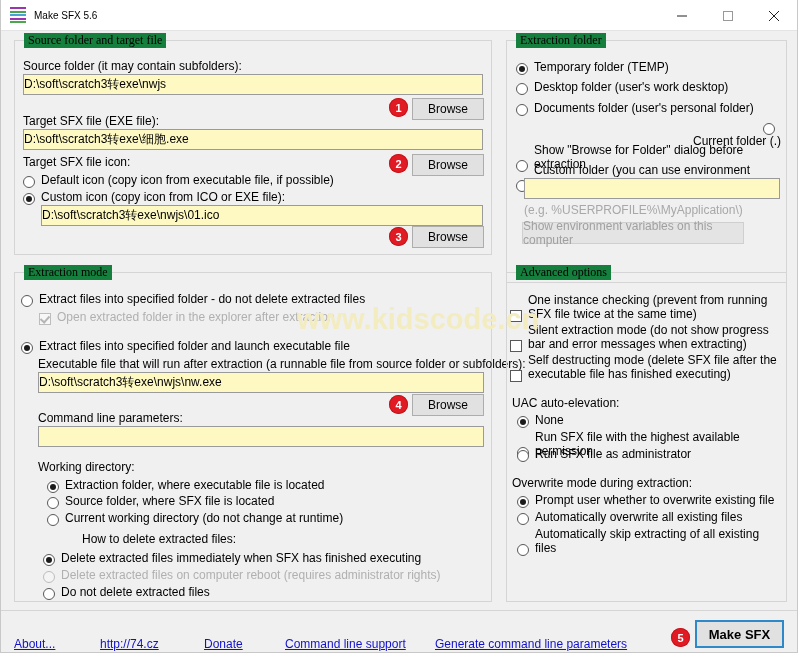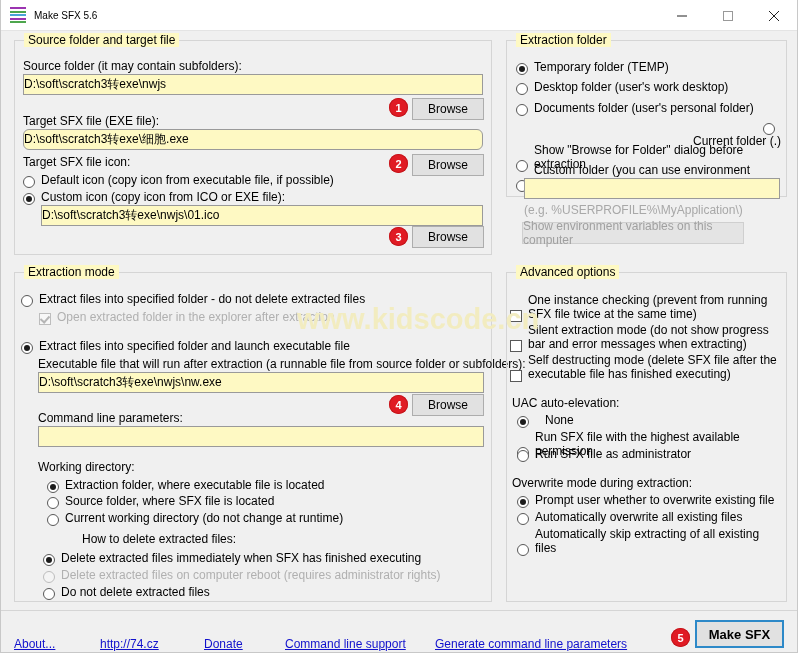--- a/index.html
+++ b/index.html
@@ -37,22 +37,22 @@
   .app-icon i:nth-child(4){ background:#9b34b1; }
   .app-icon i:nth-child(5){ background:#4da64d; }
   .title-text { font-size:10px; color:#000; }
   .win-controls { position:absolute; right:0; top:0; height:31px; display:flex; }
   .win-btn { width:46px; height:31px; display:flex; align-items:center; justify-content:center;
              font-size:13px; color:#222; }
   .win-btn svg { display:block; }
 
   
   .groupbox { position:absolute; border:1px solid #d5d5d5; background:transparent; }
-  .gb-title { position:absolute; top:-8px; left:9px; background:#fef9c3; padding:0 4px;
-              font-size:12px; color:#000; }
+  .gb-title { position:absolute; top:-8px; left:9px; background:#15803d; padding:0 4px;
+              font-size:12px; color:#000;font-family:Liberation Serif, serif; }
 
   
   .tbox {
     position:absolute; background:#fef9c3; border:1px solid #9a9a9a;
     height:21px; font-size:12px; padding:2px 0; color:#000;
     font-family:"Liberation Sans", sans-serif;
     display:flex; align-items:center; white-space:nowrap; overflow:hidden;
   }
   .tbox.empty { color:#000; }
 
@@ -158,21 +158,21 @@
   <div class="groupbox" style="left:13px; top:40px; width:478px; height:215px;">
     <div class="gb-title">Source folder and target file</div>
   </div>
 
   <div class="stext" style="left:22px; top:59px;">Source folder (it may contain subfolders):</div>
   <div class="tbox" style="left:22px; top:74px; width:460px;">D:\soft\scratch3转exe\nwjs</div>
   <div class="badge" style="left:388px; top:98px;">1</div>
   <div class="btn" style="left:411px; top:98px; width:72px;">Browse</div>
 
   <div class="stext" style="left:22px; top:114px;">Target SFX file (EXE file):</div>
-  <div class="tbox" style="left:22px; top:129px; width:460px;border-radius:6px;">D:\soft\scratch3转exe\细胞.exe</div>
+  <div class="tbox" style="left:22px; top:129px; width:460px;">D:\soft\scratch3转exe\细胞.exe</div>
 
   <div class="stext" style="left:22px; top:155px;">Target SFX file icon:</div>
   <div class="badge" style="left:388px; top:154px;">2</div>
   <div class="btn" style="left:411px; top:154px; width:72px;">Browse</div>
 
   <div class="opt" style="left:22px; top:173px; width:420px;">
     <span class="radio"></span>
     <span class="opt-label">Default icon (copy icon from executable file, if possible)</span>
   </div>
   <div class="opt" style="left:22px; top:190px; width:420px;">
@@ -229,21 +229,21 @@
   </div>
   <div class="opt dis" style="left:42px; top:568px; width:430px;">
     <span class="radio dis"></span>
     <span class="opt-label">Delete extracted files on computer reboot (requires administrator rights)</span>
   </div>
   <div class="opt" style="left:42px; top:585px; width:430px;">
     <span class="radio"></span>
     <span class="opt-label">Do not delete extracted files</span>
   </div>
 
-  <div class="groupbox" style="left:505px; top:40px; width:281px; height:157px;">
+  <div class="groupbox" style="left:505px; top:40px; width:281px; height:243px;">
     <div class="gb-title">Extraction folder</div>
   </div>
 
   <div class="opt" style="left:515px; top:60px; width:265px;">
     <span class="radio on"></span>
     <span class="opt-label">Temporary folder (TEMP)</span>
   </div>
   <div class="opt" style="left:515px; top:80px; width:265px;">
     <span class="radio"></span>
     <span class="opt-label">Desktop folder (user's work desktop)</span>
@@ -279,21 +279,21 @@
   <div class="opt" style="left:509px; top:323px; width:272px;">
     <span class="cbox"></span>
     <span class="opt-label">Silent extraction mode (do not show progress bar and error messages when extracting)</span>
   </div>
   <div class="opt" style="left:509px; top:353px; width:272px;">
     <span class="cbox"></span>
     <span class="opt-label">Self destructing mode (delete SFX file after the executable file has finished executing)</span>
   </div>
 
   <div class="stext" style="left:511px; top:396px;">UAC auto-elevation:</div>
-  <div class="opt" style="left:516px; top:413px; width:265px;gap:10px;">
+  <div class="opt" style="left:516px; top:413px; width:265px;">
     <span class="radio on"></span>
     <span class="opt-label">None</span>
   </div>
   <div class="opt" style="left:516px; top:430px; width:265px;">
     <span class="radio"></span>
     <span class="opt-label">Run SFX file with the highest available permission</span>
   </div>
   <div class="opt" style="left:516px; top:447px; width:265px;">
     <span class="radio"></span>
     <span class="opt-label">Run SFX file as administrator</span>

